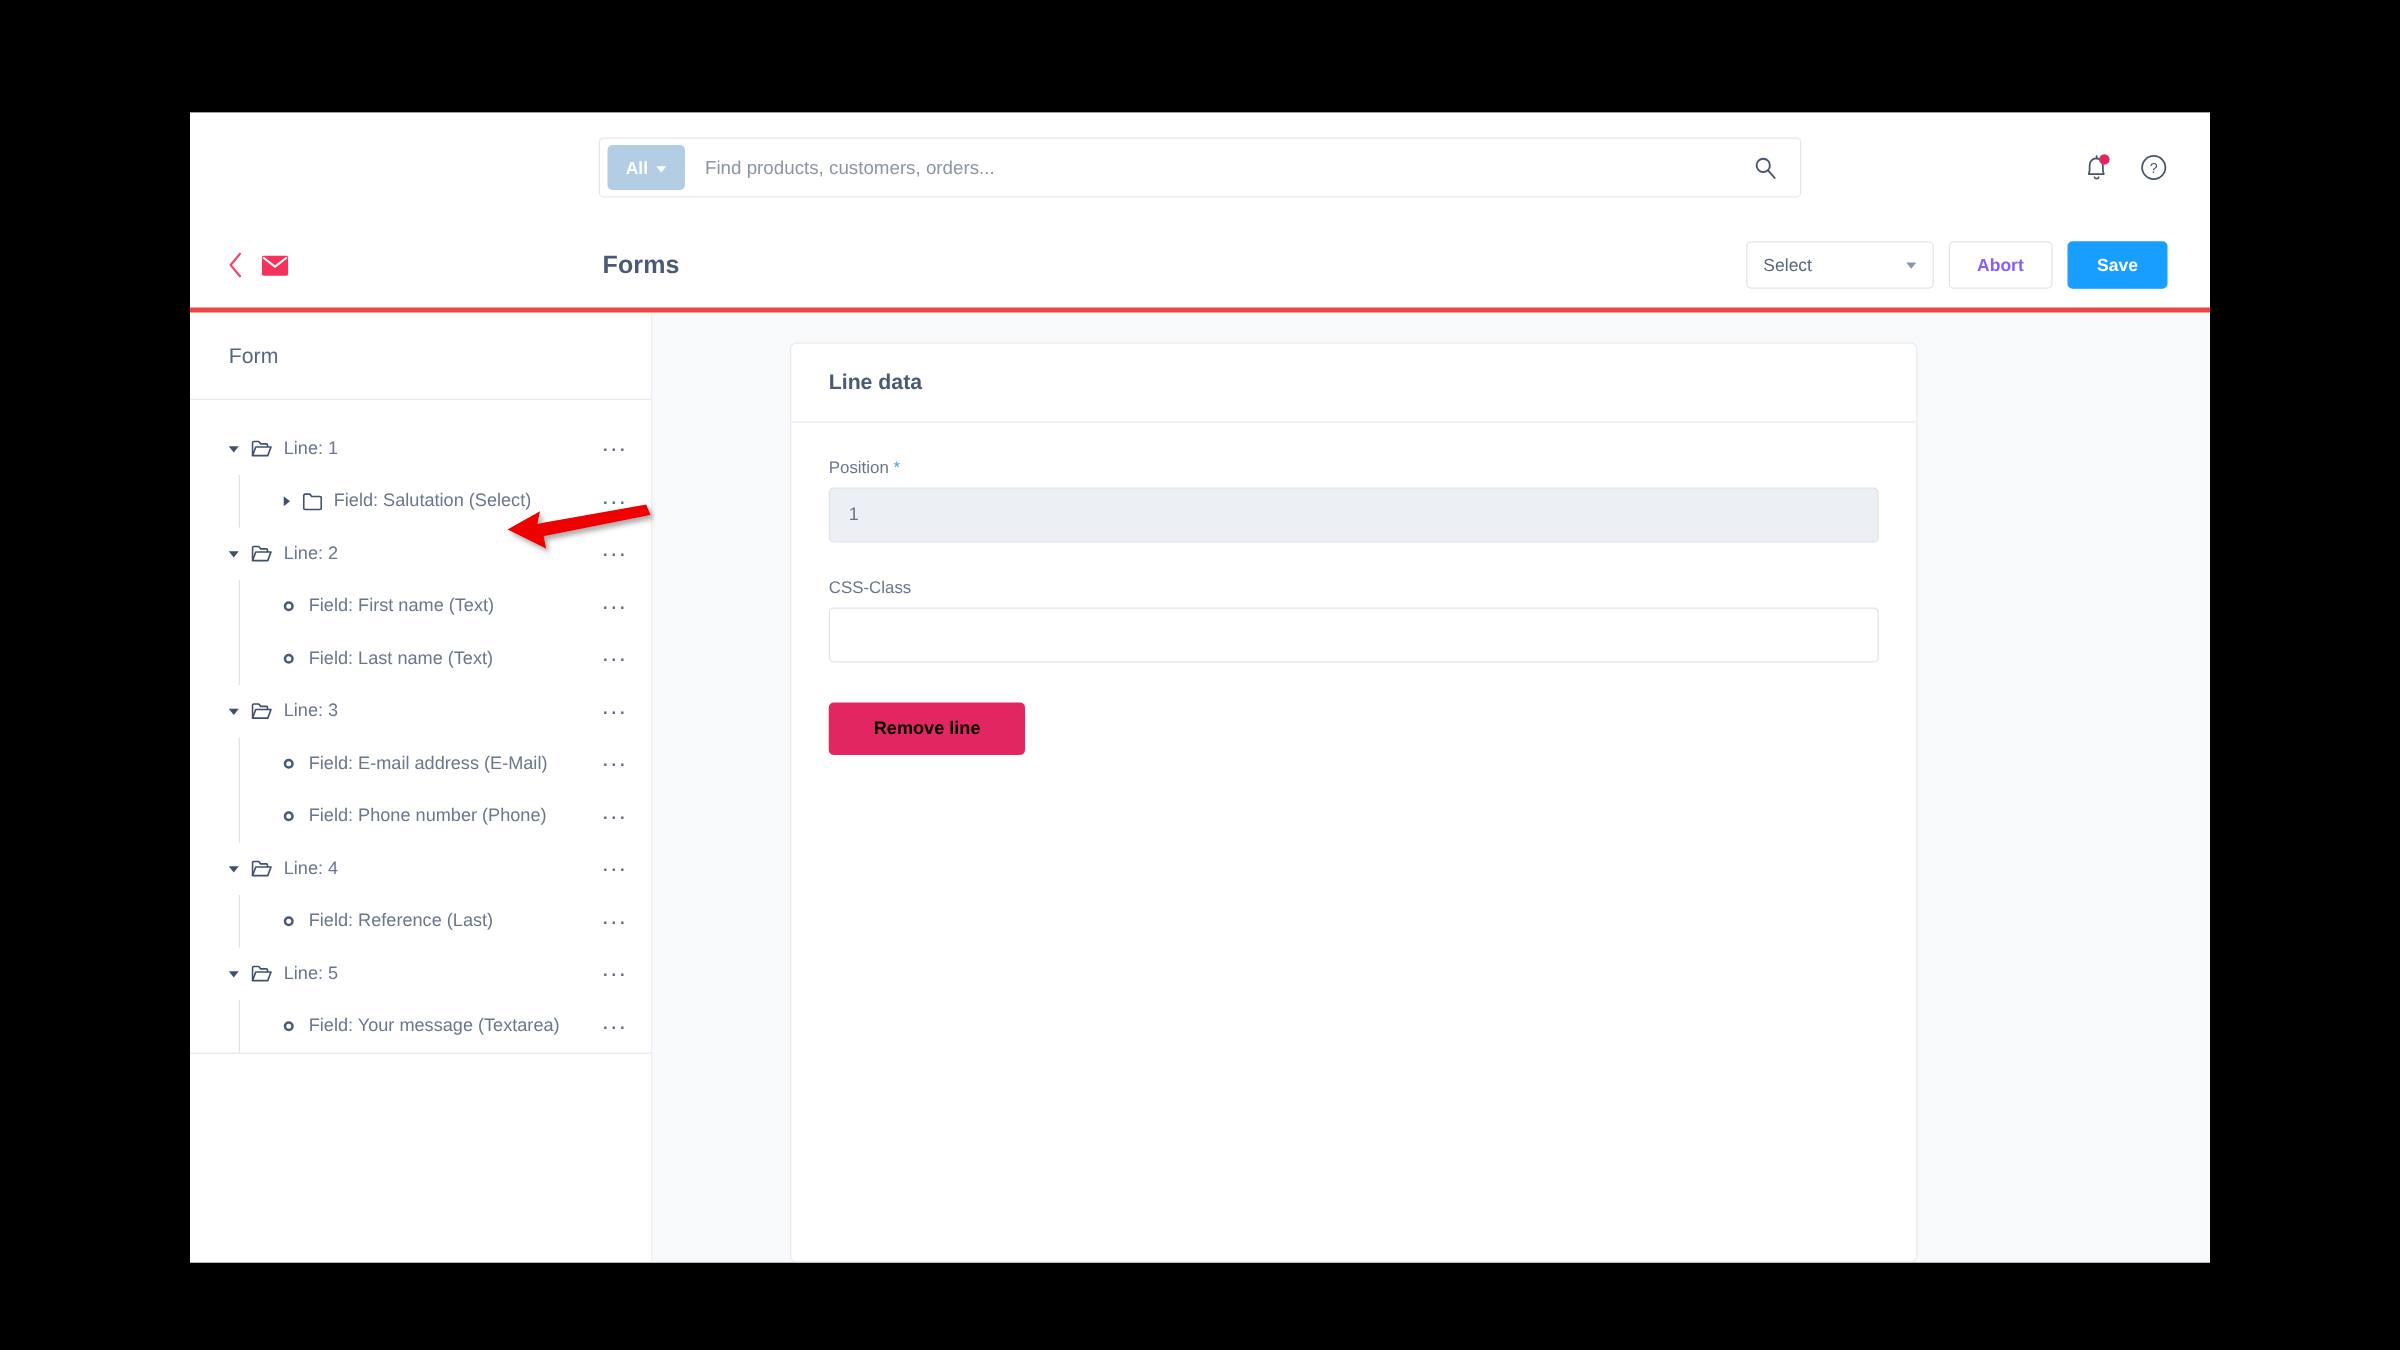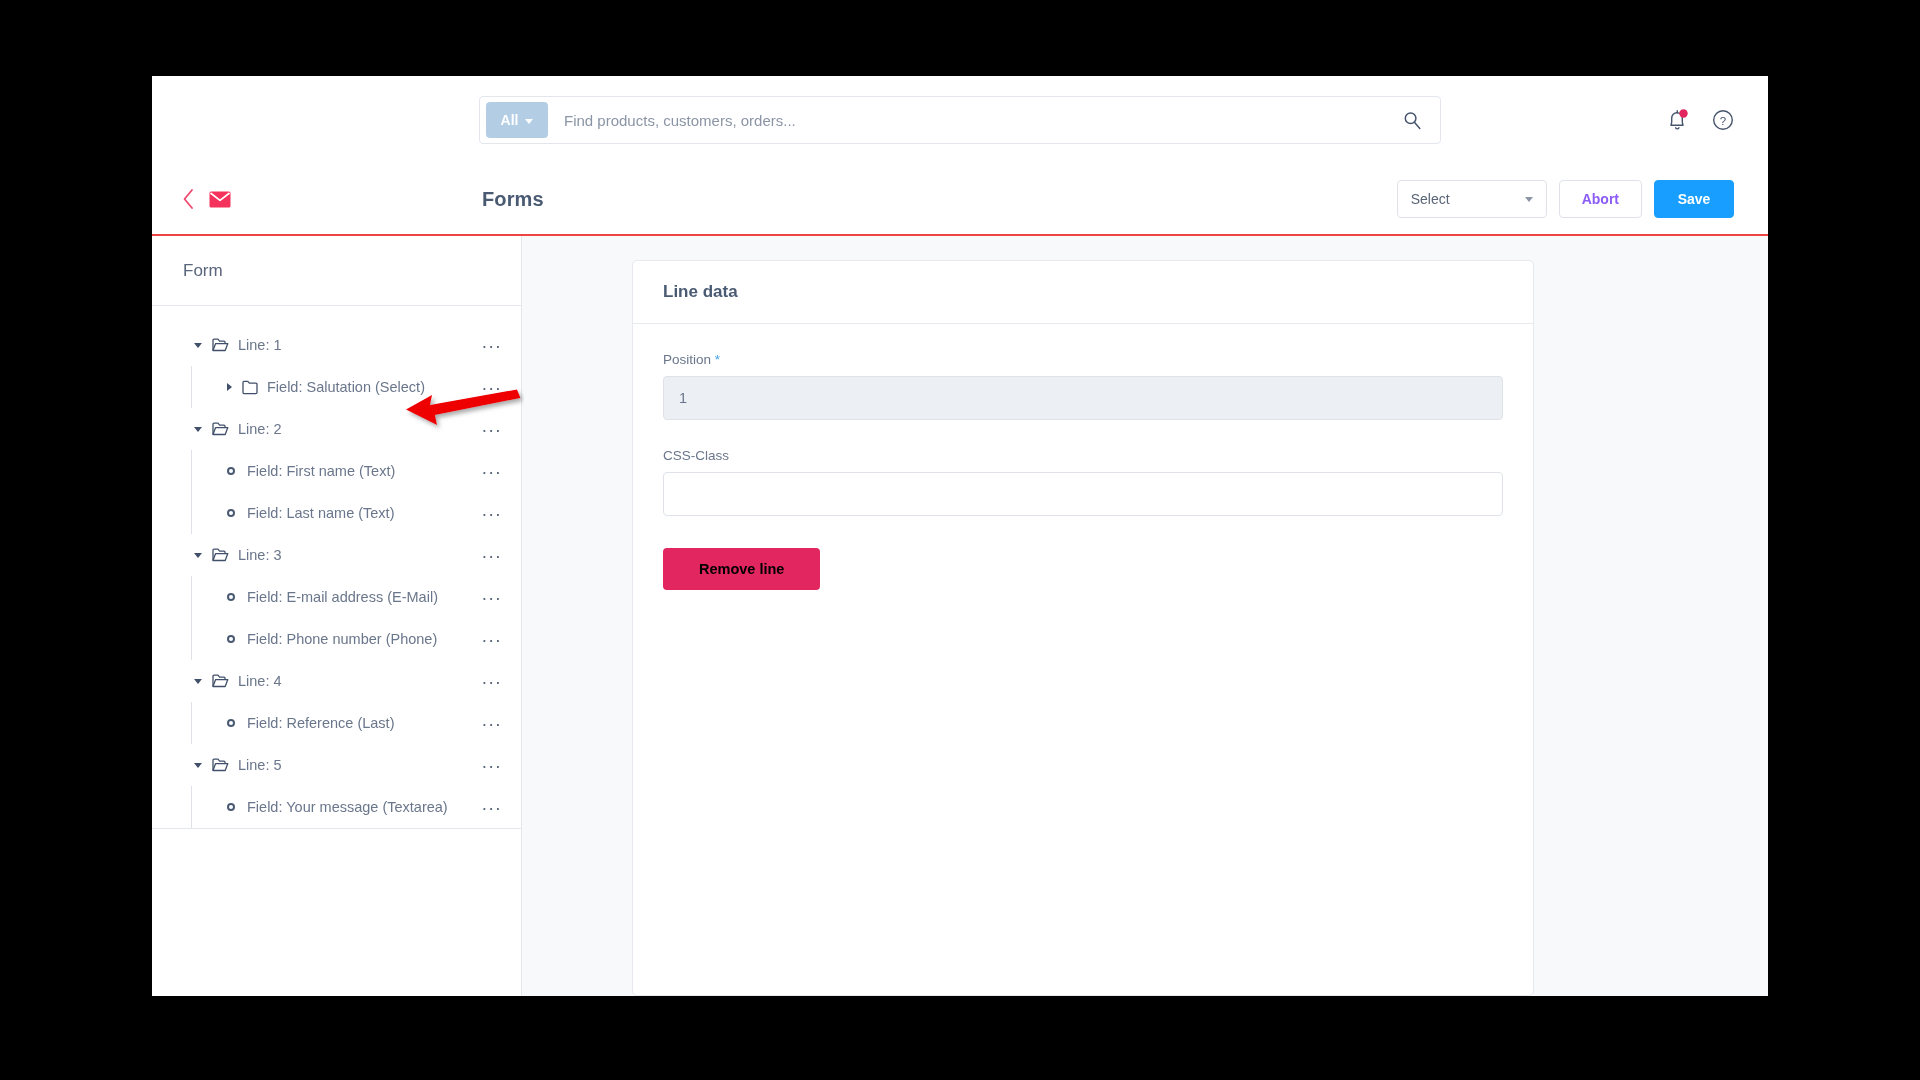--- a/index.html
+++ b/index.html
@@ -5,21 +5,21 @@
   * { box-sizing: border-box; }
   html, body {
     margin: 0; padding: 0;
     width: 1920px; height: 1080px;
     background: #000000;
     font-family: "Liberation Sans", sans-serif;
     overflow: hidden;
   }
   #app-window {
     position: absolute;
-    left: 152px; top: 76px;
+    left: 152px; top: 90px;
     width: 1616px; height: 920px;
     background: #ffffff;
     overflow: hidden;
   }
 
   
   .topbar {
     height: 88px;
     background: #ffffff;
     display: flex;
@@ -86,21 +86,21 @@
     display: flex;
     align-items: center;
     gap: 24px;
   }
   .icon-btn { cursor: pointer; position: relative; display:flex; align-items:center; }
 
   
   .toolbar {
     height: 72px;
     background: #ffffff;
-    border-bottom: 2px solid #ef4444;
+    border-bottom: 4px solid #ef4444;
     display: flex;
     align-items: center;
     position: relative;
     padding: 0 30px;
   }
   .toolbar-left { display: flex; align-items: center; gap: 14px; }
   .back-chevron { cursor: pointer; display:flex; }
   .mail-icon { cursor: pointer; display:flex; }
   .toolbar-title {
     position: absolute;
@@ -185,21 +185,21 @@
   }
   .tree-row .dots {
     margin-left: auto;
     color: #5b6a80;
     font-size: 19px;
     letter-spacing: 1.5px;
     line-height: 6px;
     cursor: pointer;
     padding-bottom: 7px;
   }
-  .lvl0 { padding-left: 42px; }
+  .lvl0 { padding-left: 31px; }
   .lvl1 { padding-left: 53px; }
   .guide {
     position: absolute;
     left: 39px; top: 0; bottom: 0;
     width: 1px;
     background: #dfe3e9;
   }
   .chev-d {
     width: 0; height: 0;
     border-left: 4.5px solid transparent;

